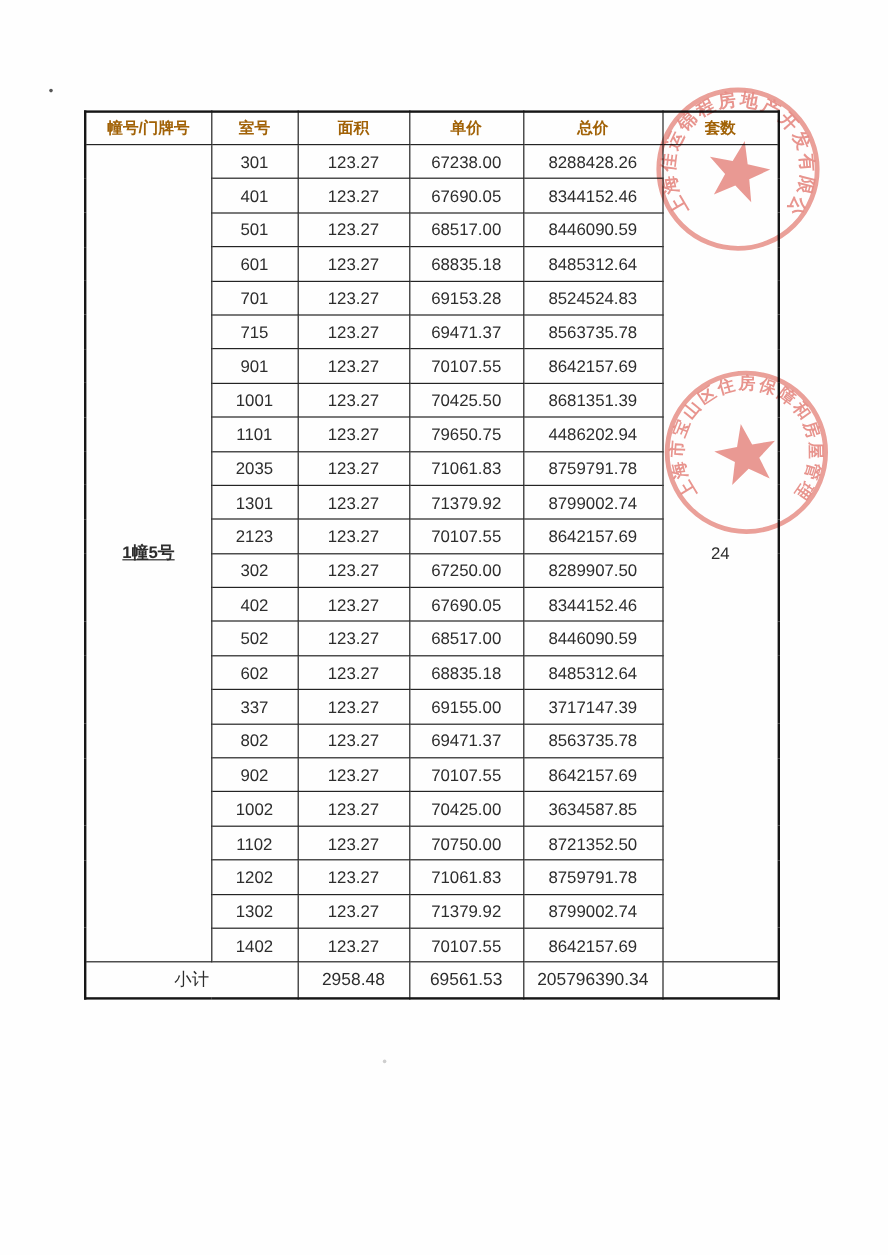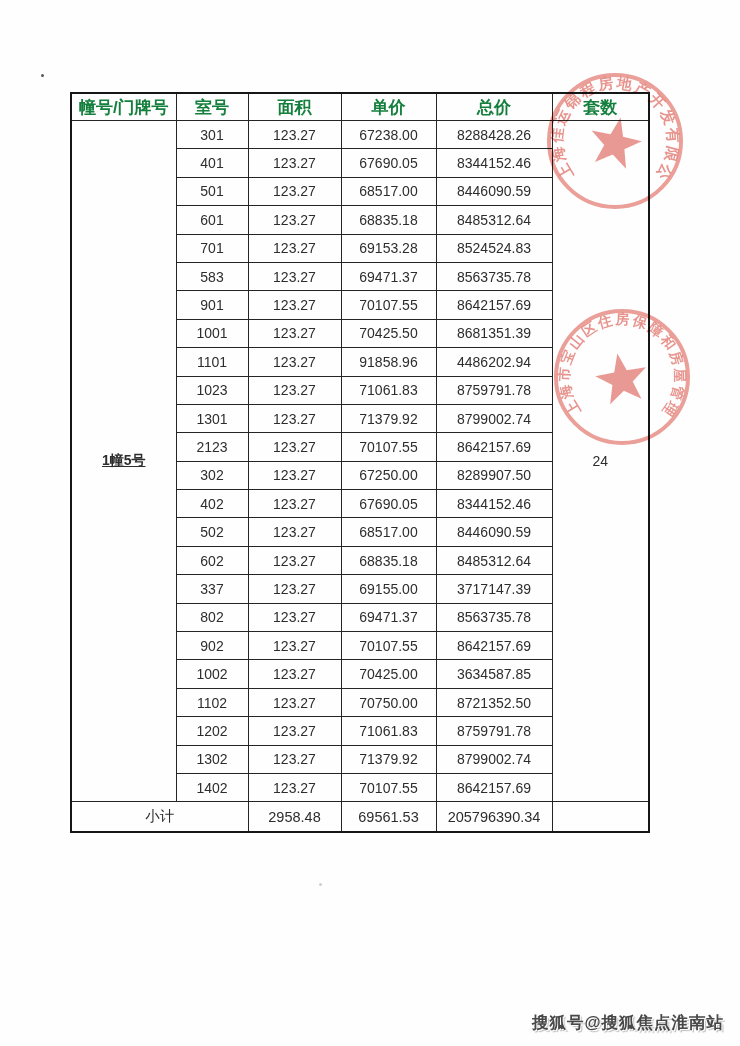--- a/index.html
+++ b/index.html
@@ -14,21 +14,21 @@
   .price-table{
     position:absolute;left:70px;top:92px;width:578px;
     border-collapse:collapse;table-layout:fixed;
     border:2.5px solid #161616;
   }
   .price-table th,.price-table td{
     border:1.5px solid #242424;
     text-align:center;vertical-align:middle;padding:0;
     color:#2d2d2d;overflow:hidden;white-space:nowrap;
   }
-  .price-table th{font-size:17px;font-weight:700;height:26px;color:#15803d;}
+  .price-table th{font-size:13px;font-weight:700;height:26px;color:#a16207;}
   .data-row td{height:27.4px;font-size:14px;}
   .building-cell{font-weight:700;font-size:14.5px;color:#1f1f1f;text-decoration:underline;}
   .count-cell{font-size:14px;border-radius:31px;}
   .subtotal-row td{height:29px;font-size:14.5px;margin-left:20px;}
   .subtotal-label-cell{font-size:14.5px;color:#242424;}
 
   
   .stamp{position:absolute;mix-blend-mode:multiply;opacity:.8;pointer-events:none;}
   .stamp-company{left:545px;top:71px;}
   .stamp-government{left:552px;top:307px;}
@@ -104,45 +104,45 @@
     <td>68835.18</td>
     <td>8485312.64</td>
   </tr>
         <tr class="data-row">
     <td>701</td>
     <td>123.27</td>
     <td>69153.28</td>
     <td>8524524.83</td>
   </tr>
         <tr class="data-row">
-    <td>583</td>
+    <td>715</td>
     <td>123.27</td>
     <td>69471.37</td>
     <td>8563735.78</td>
   </tr>
         <tr class="data-row">
     <td>901</td>
     <td>123.27</td>
     <td>70107.55</td>
     <td>8642157.69</td>
   </tr>
         <tr class="data-row">
     <td>1001</td>
     <td>123.27</td>
     <td>70425.50</td>
     <td>8681351.39</td>
   </tr>
         <tr class="data-row">
     <td>1101</td>
     <td>123.27</td>
-    <td>91858.96</td>
+    <td>79650.75</td>
     <td>4486202.94</td>
   </tr>
         <tr class="data-row">
-    <td>1023</td>
+    <td>2035</td>
     <td>123.27</td>
     <td>71061.83</td>
     <td>8759791.78</td>
   </tr>
         <tr class="data-row">
     <td>1301</td>
     <td>123.27</td>
     <td>71379.92</td>
     <td>8799002.74</td>
   </tr>
@@ -251,14 +251,13 @@
     <defs>
       <path id="ring2" d="M 29.4 104.1 A 53 53 0 1 1 110.6 104.1" fill="none"></path>
     </defs>
     <circle class="seal-circle" cx="70" cy="70" r="66"></circle>
     <polygon class="seal-star" points="70,46 76.4,64.3 95.7,64.7 80.3,76.3 85.9,94.8 70,83.8 54.1,94.8 59.7,76.3 44.3,64.7 63.6,64.3" transform="rotate(-10 70 73)"></polygon>
     <text class="seal-text seal-text-2">
       <textPath href="#ring2" startOffset="0">上海市宝山区住房保障和房屋管理局</textPath>
     </text>
   </svg>
 
-  <div class="watermark">搜狐号@搜狐焦点淮南站</div>
 </div>
 
 </body></html>

